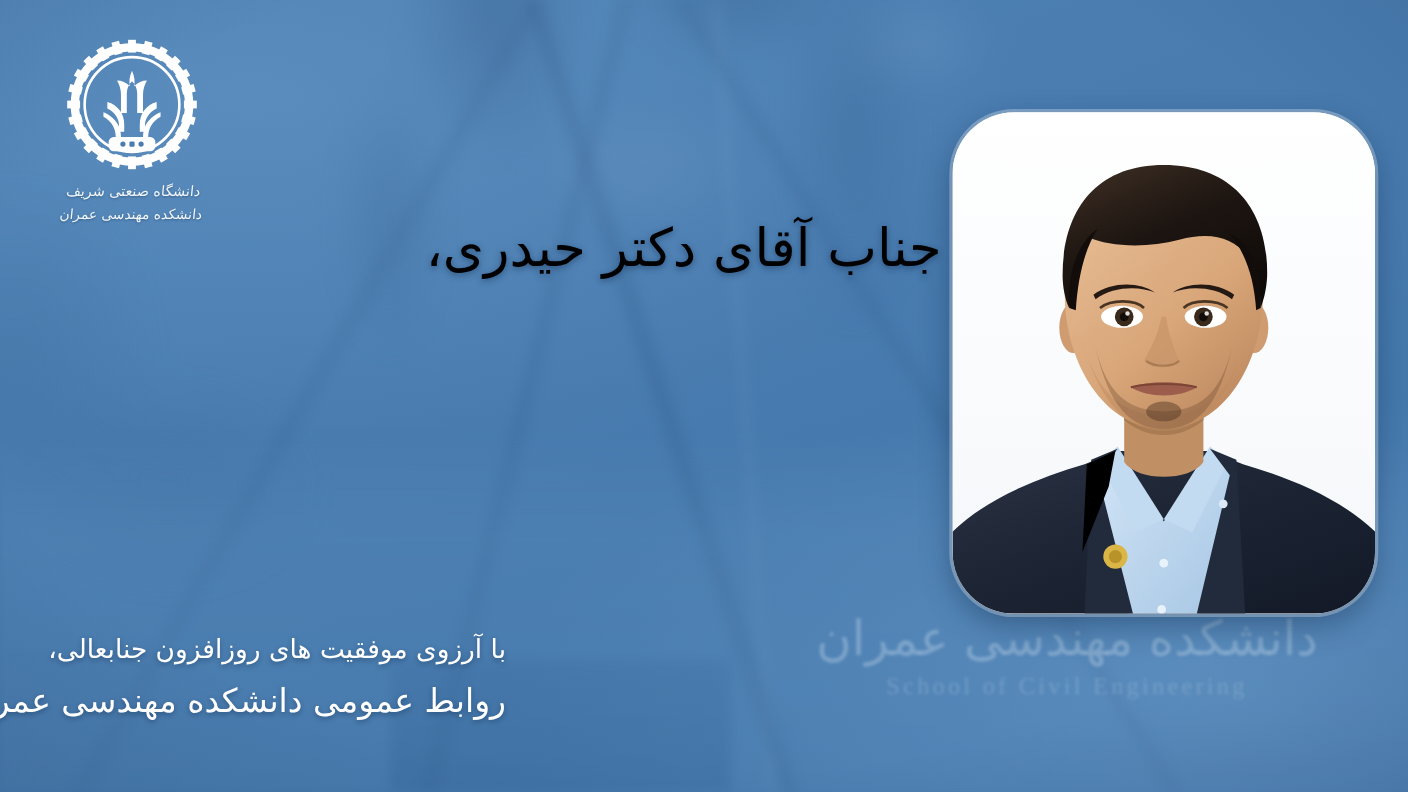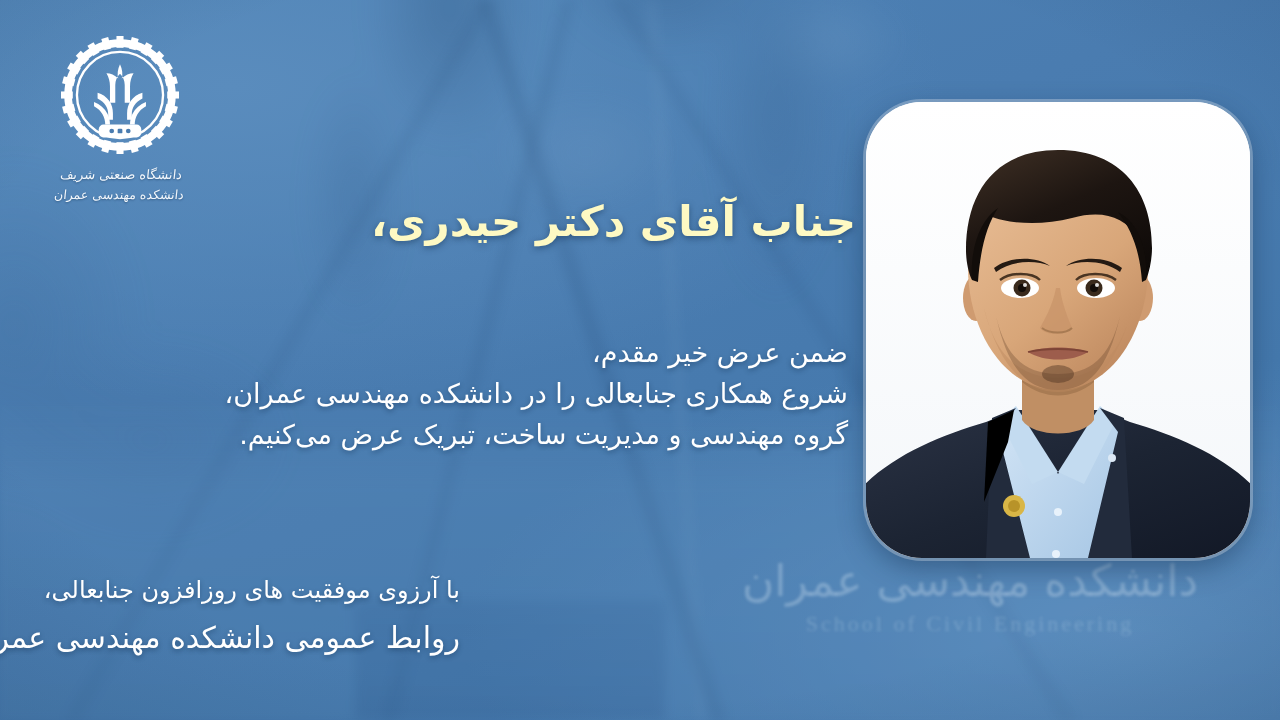--- a/index.html
+++ b/index.html
@@ -141,23 +141,23 @@
       0 10px 28px rgba(12,38,68,.42);
     overflow: hidden;
   }
   .portrait-canvas { position: absolute; inset: 0; display: block; }
 
   
   .headline {
     position: absolute;
     right: 424px;
     top: 196px;
-    color: #fef9c3;
-    font-size: 42px;
-    font-weight: bold;
+    color: #000000;
+    font-size: 48px;
+    font-weight: normal;
     line-height: 1.25;
     white-space: nowrap;
     text-shadow: 0 2px 6px rgba(16,44,76,.5);
   }
   .body-copy {
     position: absolute;
     right: 432px;
     top: 332px;
     color: #ffffff;
     font-size: 27px;
@@ -332,24 +332,19 @@
       <circle cx="148" cy="404" r="6" fill="#b89329"></circle>
 
       <circle cx="192" cy="410" r="4" fill="#e8f2fb"></circle>
       <circle cx="190" cy="452" r="4" fill="#e8f2fb"></circle>
       <circle cx="246" cy="356" r="4" fill="#dce9f6"></circle>
     </svg>
   </div>
 
   <div class="headline">جناب آقای دکتر حیدری،</div>
 
-  <div class="body-copy">
-    <div>ضمن عرض خیر مقدم،</div>
-    <div>شروع همکاری جنابعالی را در دانشکده مهندسی عمران،</div>
-    <div>گروه مهندسی و مدیریت ساخت، تبریک عرض می‌کنیم.</div>
-  </div>
 
   <div class="signoff">
     <div class="l1">با آرزوی موفقیت های روزافزون جنابعالی،</div>
     <div class="l2">روابط عمومی دانشکده مهندسی عمران</div>
   </div>
 
 </div>
 
 </body></html>

